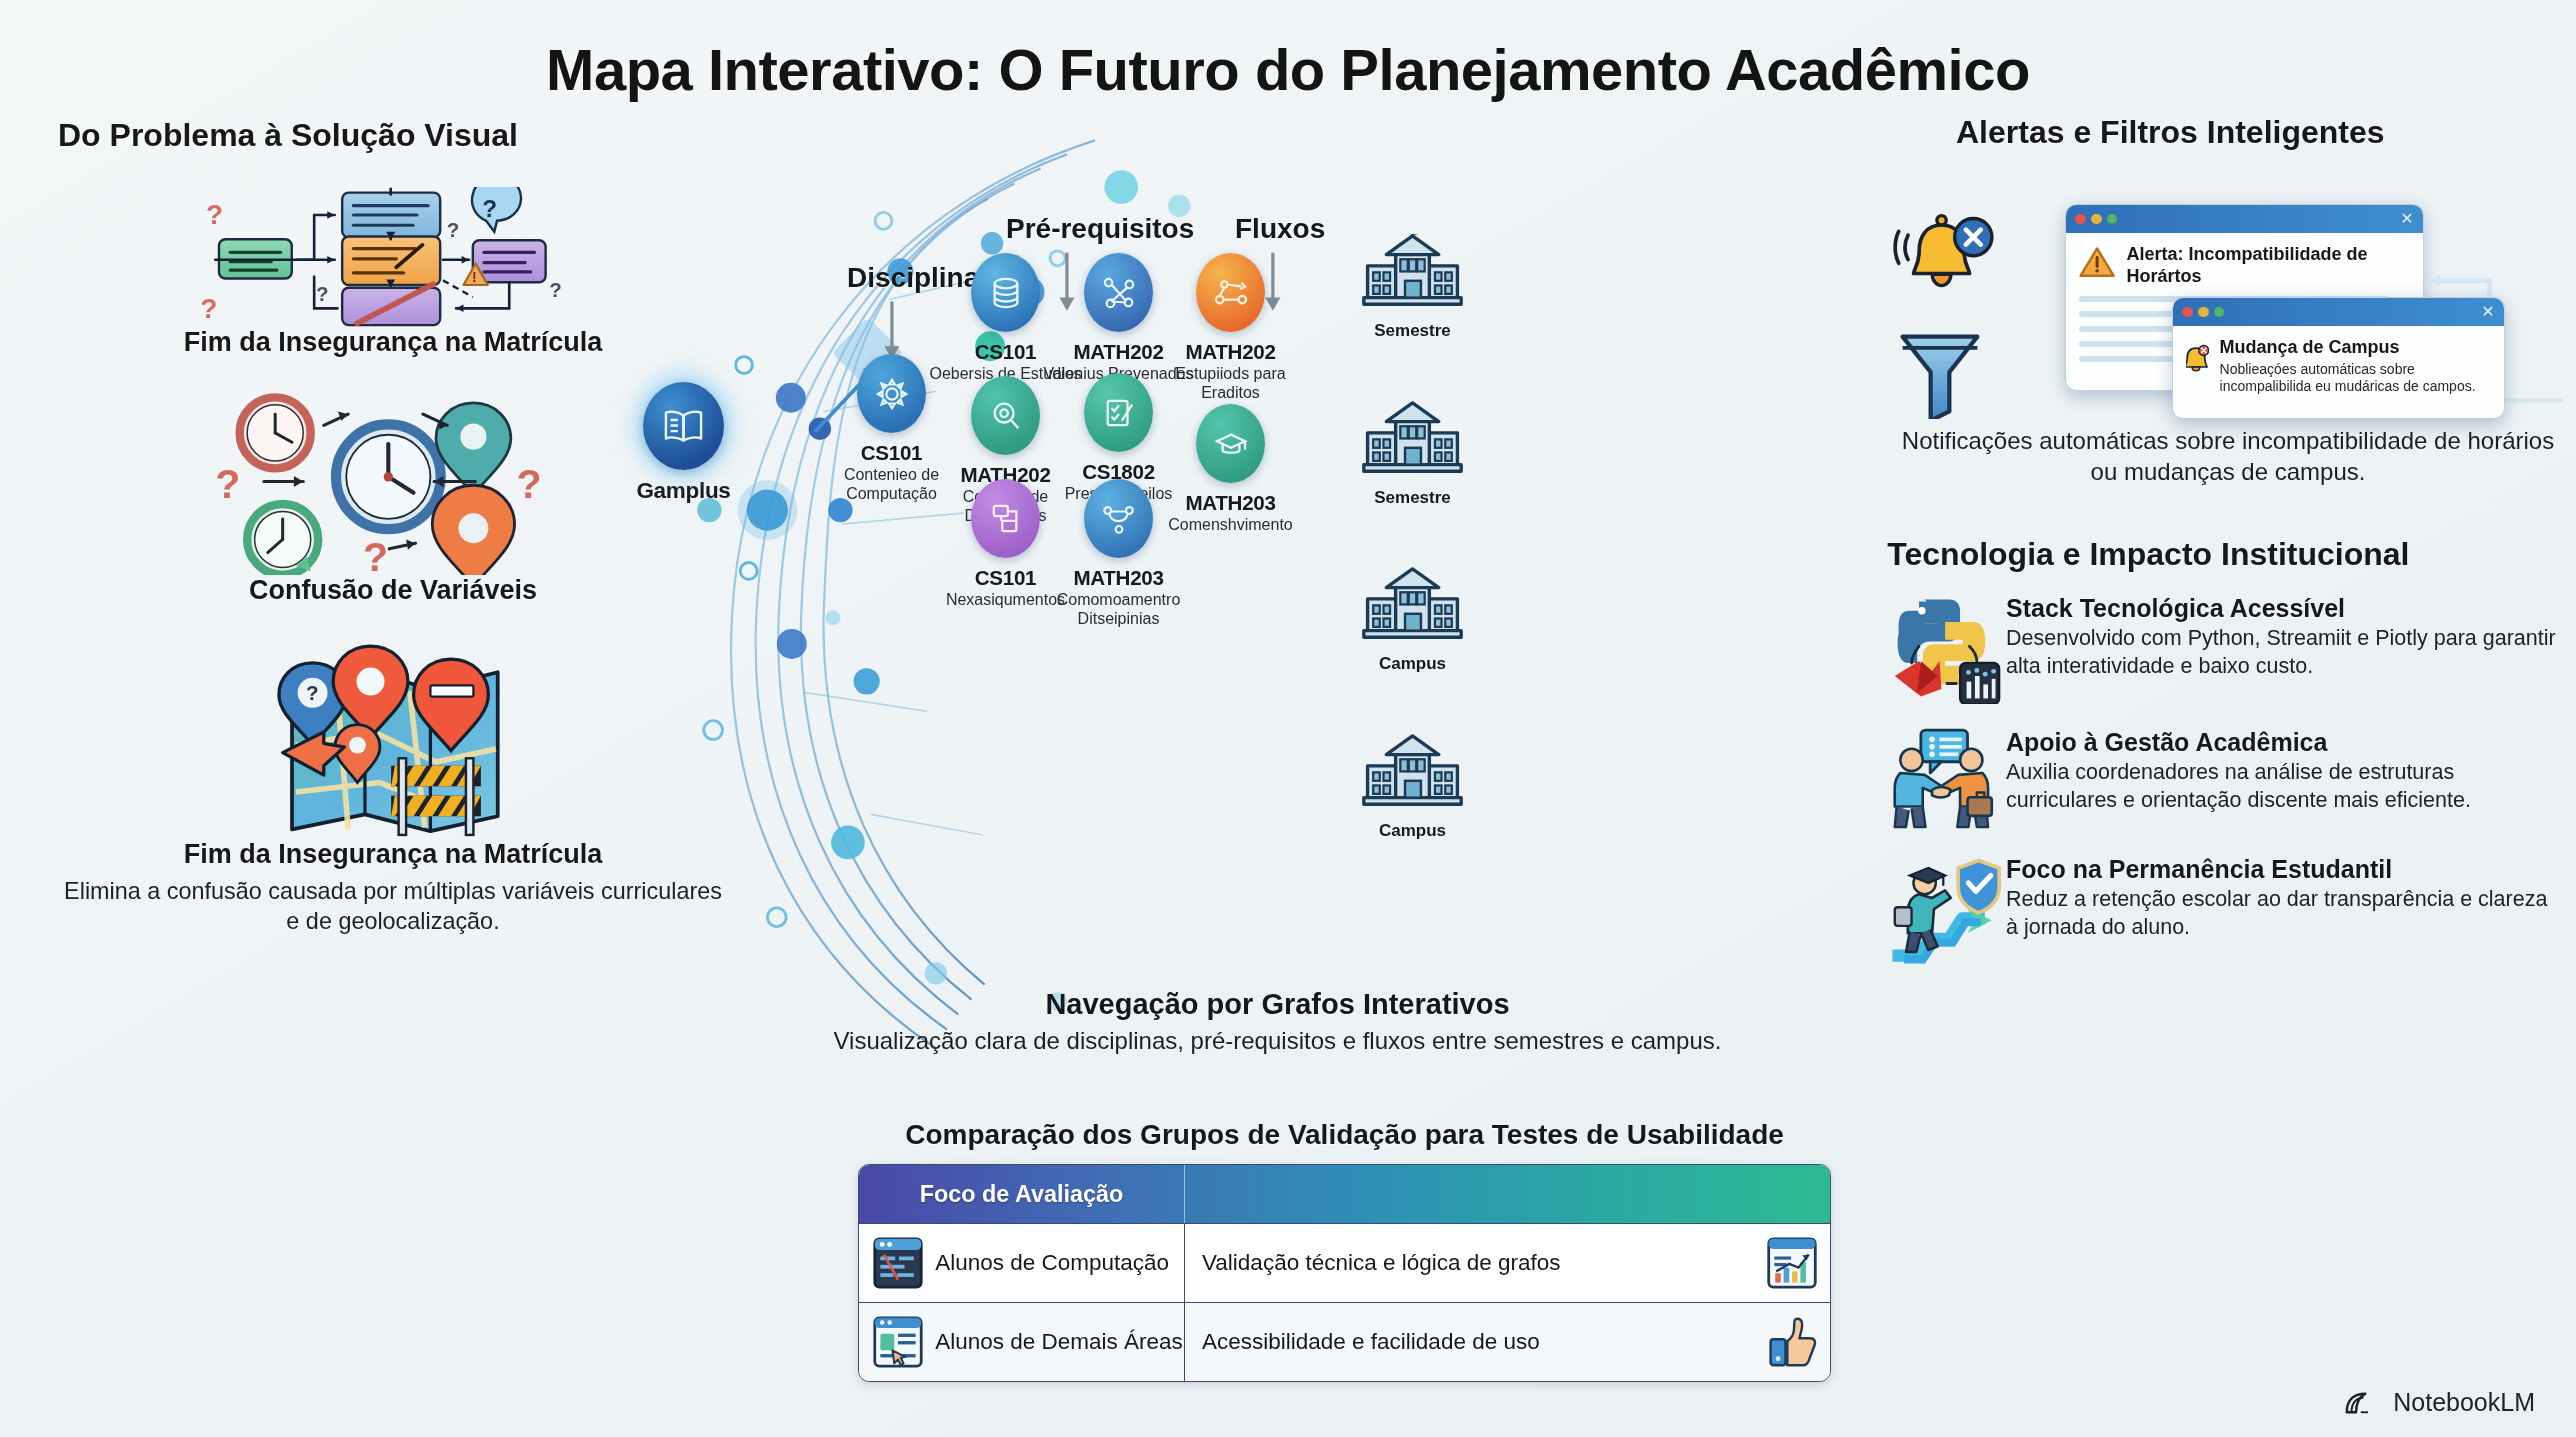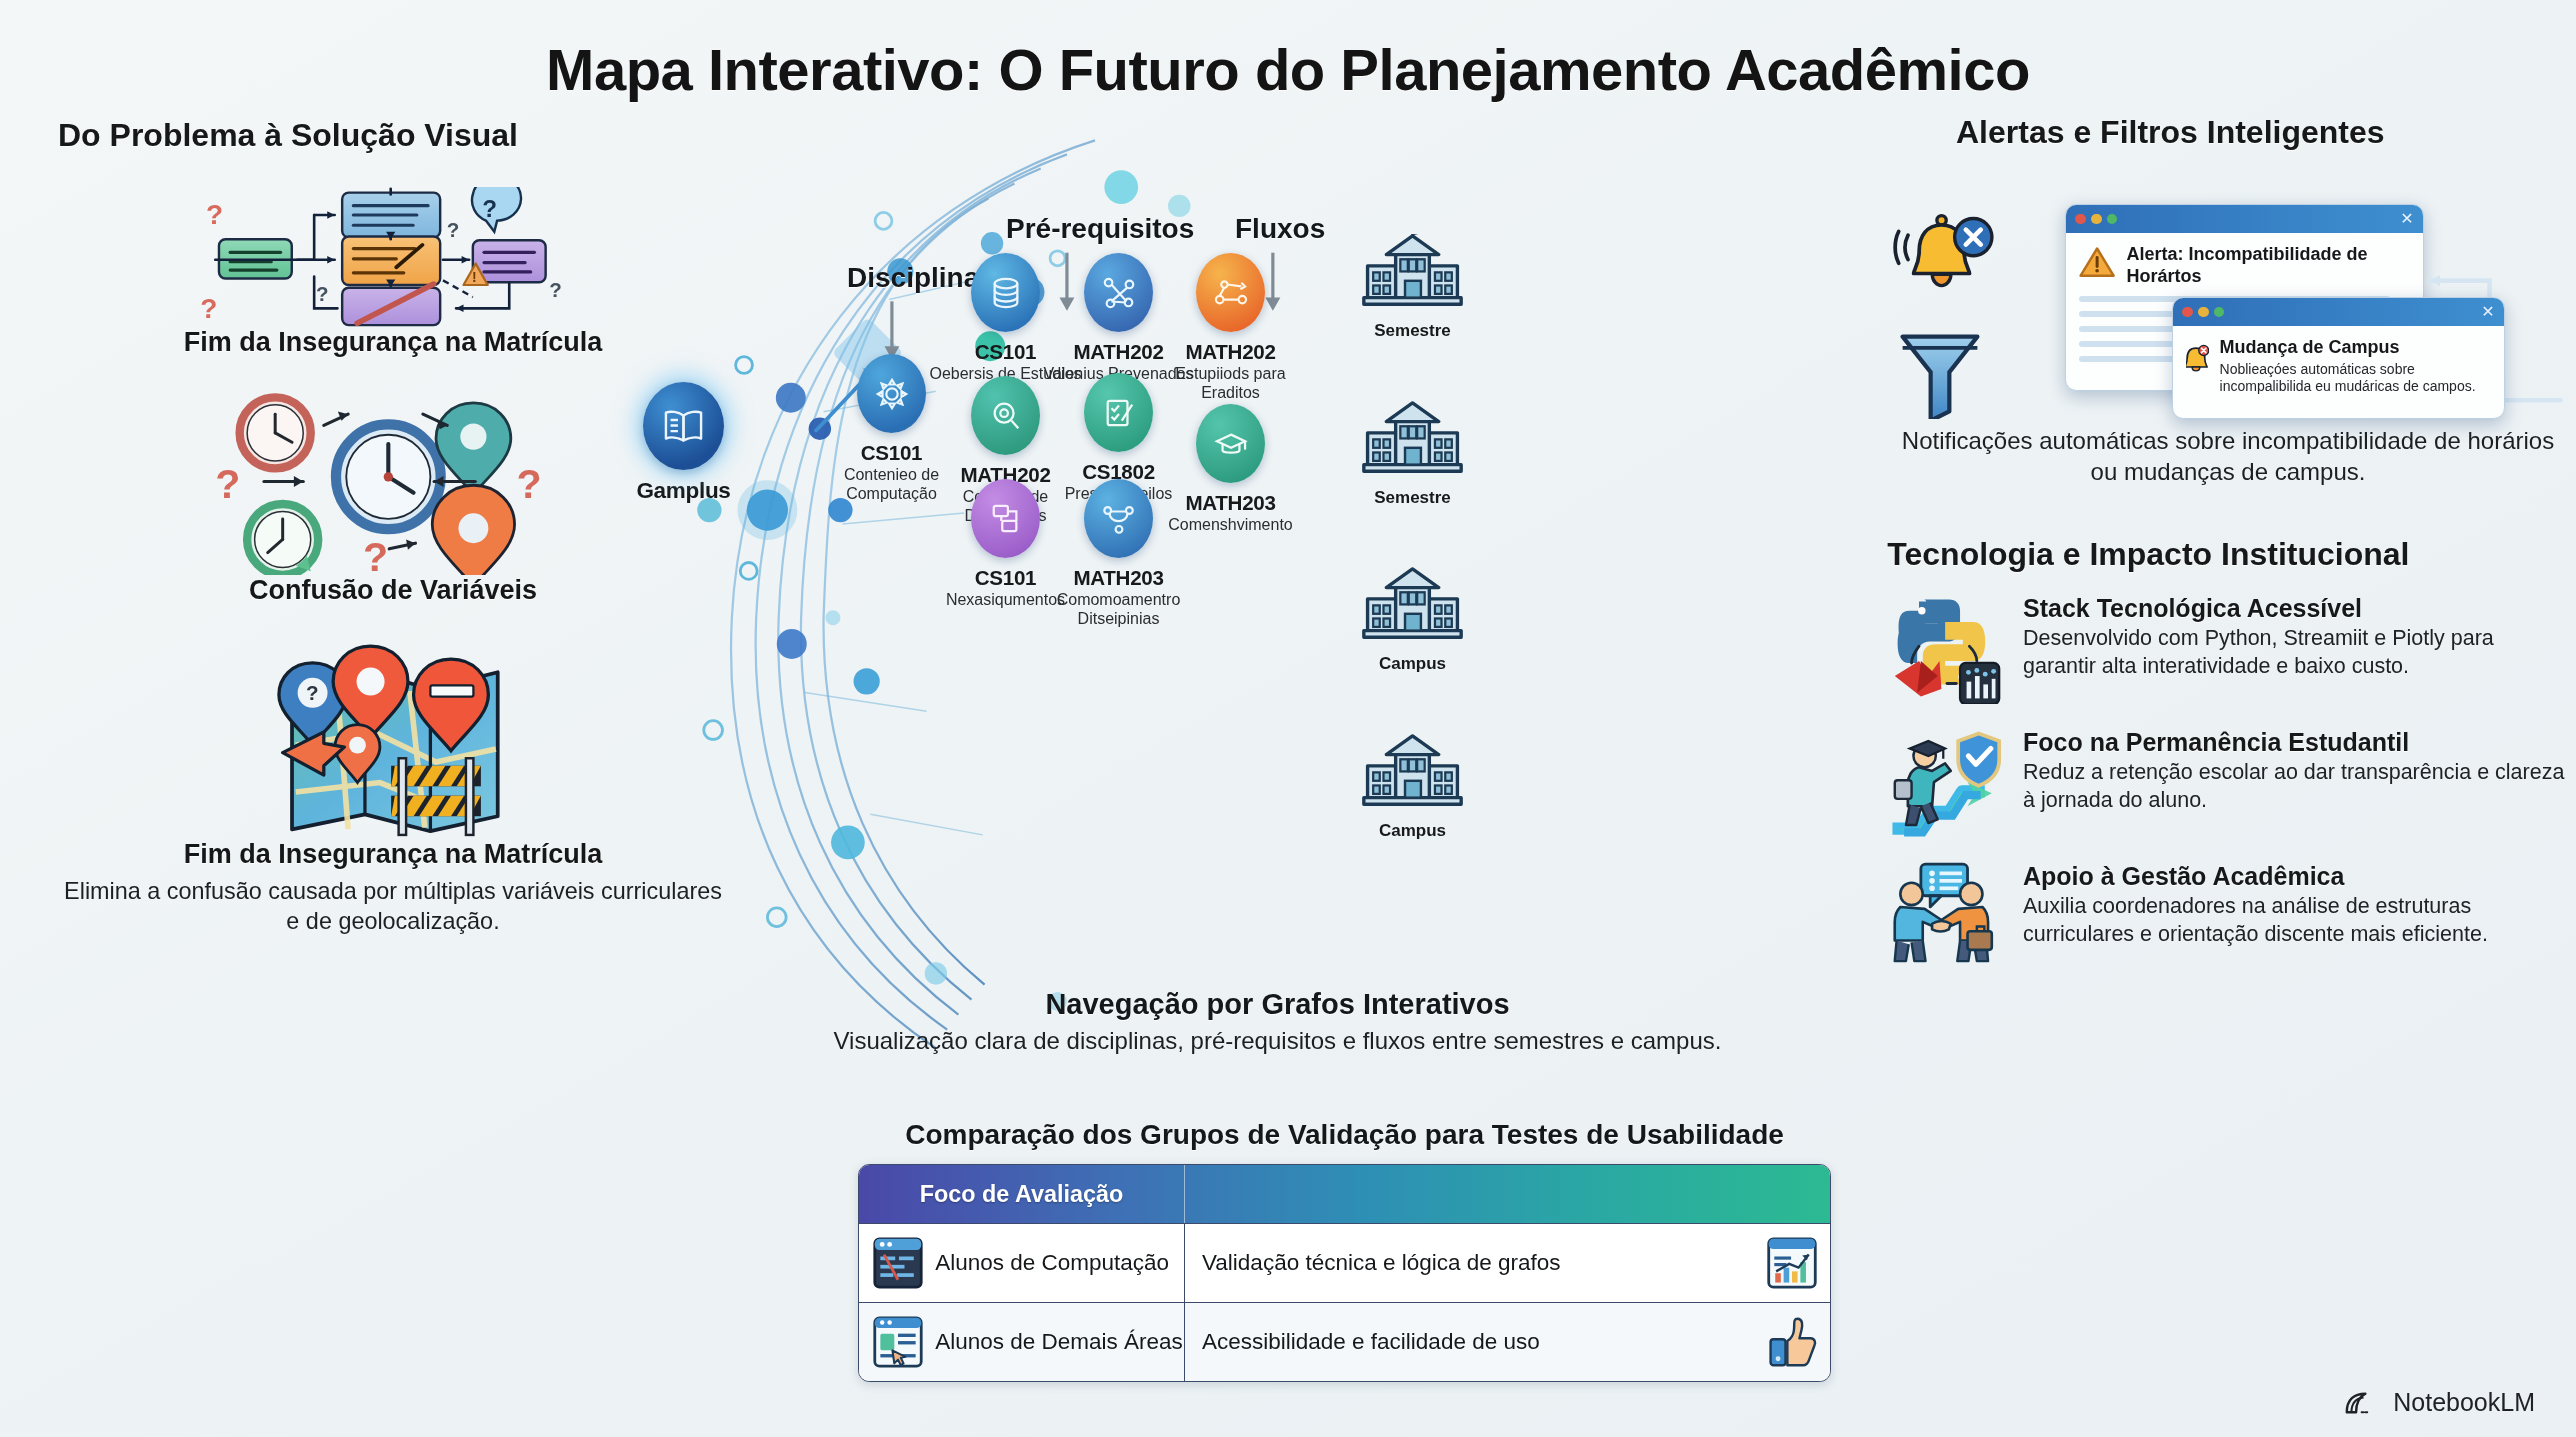--- a/index.html
+++ b/index.html
@@ -94,21 +94,21 @@
   #tbl .row:nth-child(3) { background: #f4f8fa; }
   #tbl .c1 { flex: 0 0 326px; display: flex; align-items: center; gap: 11.2px;
              padding-left: 13px; border-right: 1.9px solid #3c4a6b; }
   #tbl .c2 { flex: 1; display: flex; align-items: center; justify-content: space-between;
              padding: 0 11.2px 0 17px; }
   #tbl .celltext { font-size: 22.5px; color: #16181a; }
 
   
   #right-col { position: absolute; left: 1891px; top: 187px; width: 674px; }
   .r-cap { font-size: 24px; color: #1d2022; text-align: center; line-height: 1.3; }
-  .feat { display: flex; gap: 20px; align-items: flex-start; margin-bottom: 24px; }
+  .feat { display: flex; gap: 3px; align-items: flex-start; margin-bottom: 24px; }
   .feat .txt { flex: 1; }
   .feat .t { font-size: 25px; font-weight: bold; color: #16181a; line-height: 1.14;
              text-shadow: 0 0.9px 0 rgba(255,255,255,.8); }
   .feat .d { font-size: 21.5px; color: #202326; line-height: 1.3; margin-top: 2.8px; }
 
   
   #wm { position: absolute; right: 41px; bottom: 20.6px; display: flex;
         align-items: center; gap: 22px; font-size: 25px; color: #202326; }
 
   
@@ -858,42 +858,20 @@
           <path d="M60 96 h10"></path>
           </g>
       </svg>
       <div class="txt">
         <div class="t">Stack Tecnológica Acessível</div>
         <div class="d">Desenvolvido com Python, Streamiit e Piotly para garantir alta interatividade e baixo custo.</div>
       </div>
     </div>
 
     <div class="feat">
-      <svg width="112" height="110" viewBox="0 0 120 118">
-        <path d="M8 108 h22 l12 -18 h20 l14 -22 h18" fill="none" stroke="#3fb9e8" stroke-width="13" stroke-linejoin="round" stroke-linecap="square"></path>
-        <path d="M8 108 h22 l12 -18 h20 l14 -22 h12 l-6 -10 l26 12 l-26 14 l6 -10 h-10 l-14 22 h-20 l-12 18 z" fill="#4fd1a5" opacity=".92"></path>
-        <path d="M14 112 h20 l12 -18 h20 l14 -22 h16" fill="none" stroke="#35a8e0" stroke-width="9"></path>
-        <g>
-          <circle cx="36" cy="30" r="12" fill="#f5cfa2" stroke="#1c2a3a" stroke-width="2.6"></circle>
-          <path d="M20 22 L40 14 L58 22 L40 30 Z" fill="#2d3b52" stroke="#16202e" stroke-width="2.4"></path>
-          <path d="M56 23 v10" stroke="#16202e" stroke-width="2.4"></path>
-          <path d="M30 42 c-8 2 -12 10 -12 18 l0 24 h26 l2 -26 18 -12 -6 -8 -14 8 z" fill="#3fb6bd" stroke="#1c2a3a" stroke-width="2.8" stroke-linejoin="round"></path>
-          <path d="M20 82 l-4 22 h11 l5 -18 M32 84 l8 18 10 -4 -8 -18" fill="#3d4f6e" stroke="#1c2a3a" stroke-width="2.6" stroke-linejoin="round"></path>
-          <rect x="4" y="56" width="18" height="20" rx="3" fill="#b6bfcc" stroke="#1c2a3a" stroke-width="2.6"></rect>
-        </g>
-        <path d="M94 6 l22 8 v20 c0 16 -12 24 -22 28 -10 -4 -22 -12 -22 -28 V14 z" fill="#3f93d8" stroke="#e3c77f" stroke-width="4"></path>
-        <path d="M83 30 l8 9 16 -17" fill="none" stroke="#fff" stroke-width="5.5" stroke-linecap="round" stroke-linejoin="round"></path>
-      </svg>
-      <div class="txt">
-        <div class="t">Foco na Permanência Estudantil</div>
-        <div class="d">Reduz a retenção escolar ao dar transparência e clareza à jornada do aluno.</div>
-      </div>
-    </div>
-
-    <div class="feat">
       <svg width="112" height="103" viewBox="0 0 120 110">
         <rect x="32" y="2" width="50" height="34" rx="5" fill="#49b6e4" stroke="#17374f" stroke-width="3"></rect>
         <polygon points="42,36 42,48 54,36" fill="#49b6e4" stroke="#17374f" stroke-width="3" stroke-linejoin="round"></polygon>
         <g fill="#e8f6fd">
             <circle cx="44" cy="12" r="3"></circle>
             <rect x="52" y="10" width="24" height="4"></rect>
           <circle cx="44" cy="20" r="3"></circle>
             <rect x="52" y="18" width="24" height="4"></rect>
           <circle cx="44" cy="28" r="3"></circle>
             <rect x="52" y="26" width="20" height="4"></rect>
@@ -906,20 +884,42 @@
         <path d="M102 84 l2 22 h-12 l-3 -18 M86 86 l-3 20 H71 l3 -22" fill="#445a7c" stroke="#17374f" stroke-width="2.6" stroke-linejoin="round"></path>
         <path d="M44 66 c6 -4 14 -4 20 0 l-2 6 c-6 3 -12 3 -18 0 z" fill="#f3c69a" stroke="#17374f" stroke-width="2.8" stroke-linejoin="round"></path>
         <rect x="82" y="74" width="26" height="20" rx="3" fill="#a97a4f" stroke="#17374f" stroke-width="2.8"></rect>
         <path d="M92 74 v-5 h8 v5" fill="none" stroke="#17374f" stroke-width="2.6"></path>
       </svg>
       <div class="txt">
         <div class="t">Apoio à Gestão Acadêmica</div>
         <div class="d">Auxilia coordenadores na análise de estruturas curriculares e orientação discente mais eficiente.</div>
       </div>
     </div>
+
+    <div class="feat">
+      <svg width="112" height="110" viewBox="0 0 120 118">
+        <path d="M8 108 h22 l12 -18 h20 l14 -22 h18" fill="none" stroke="#3fb9e8" stroke-width="13" stroke-linejoin="round" stroke-linecap="square"></path>
+        <path d="M8 108 h22 l12 -18 h20 l14 -22 h12 l-6 -10 l26 12 l-26 14 l6 -10 h-10 l-14 22 h-20 l-12 18 z" fill="#4fd1a5" opacity=".92"></path>
+        <path d="M14 112 h20 l12 -18 h20 l14 -22 h16" fill="none" stroke="#35a8e0" stroke-width="9"></path>
+        <g>
+          <circle cx="36" cy="30" r="12" fill="#f5cfa2" stroke="#1c2a3a" stroke-width="2.6"></circle>
+          <path d="M20 22 L40 14 L58 22 L40 30 Z" fill="#2d3b52" stroke="#16202e" stroke-width="2.4"></path>
+          <path d="M56 23 v10" stroke="#16202e" stroke-width="2.4"></path>
+          <path d="M30 42 c-8 2 -12 10 -12 18 l0 24 h26 l2 -26 18 -12 -6 -8 -14 8 z" fill="#3fb6bd" stroke="#1c2a3a" stroke-width="2.8" stroke-linejoin="round"></path>
+          <path d="M20 82 l-4 22 h11 l5 -18 M32 84 l8 18 10 -4 -8 -18" fill="#3d4f6e" stroke="#1c2a3a" stroke-width="2.6" stroke-linejoin="round"></path>
+          <rect x="4" y="56" width="18" height="20" rx="3" fill="#b6bfcc" stroke="#1c2a3a" stroke-width="2.6"></rect>
+        </g>
+        <path d="M94 6 l22 8 v20 c0 16 -12 24 -22 28 -10 -4 -22 -12 -22 -28 V14 z" fill="#3f93d8" stroke="#e3c77f" stroke-width="4"></path>
+        <path d="M83 30 l8 9 16 -17" fill="none" stroke="#fff" stroke-width="5.5" stroke-linecap="round" stroke-linejoin="round"></path>
+      </svg>
+      <div class="txt">
+        <div class="t">Foco na Permanência Estudantil</div>
+        <div class="d">Reduz a retenção escolar ao dar transparência e clareza à jornada do aluno.</div>
+      </div>
+    </div>
   </div>
 
   <div id="wm">
     <svg width="28" height="26" viewBox="0 0 30 28">
       <path d="M4 24 C4 10 12 4 24 4 C18 7 14 14 14 24 Z" fill="none" stroke="#202326" stroke-width="2.6" stroke-linejoin="round"></path>
       <path d="M9 24 C9 14 14 9 22 8" fill="none" stroke="#202326" stroke-width="2.2"></path>
       <path d="M20 24 h2 M24 24 h2" stroke="#202326" stroke-width="2.2" stroke-linecap="round"></path>
     </svg>
     <span>NotebookLM</span>
   </div>

